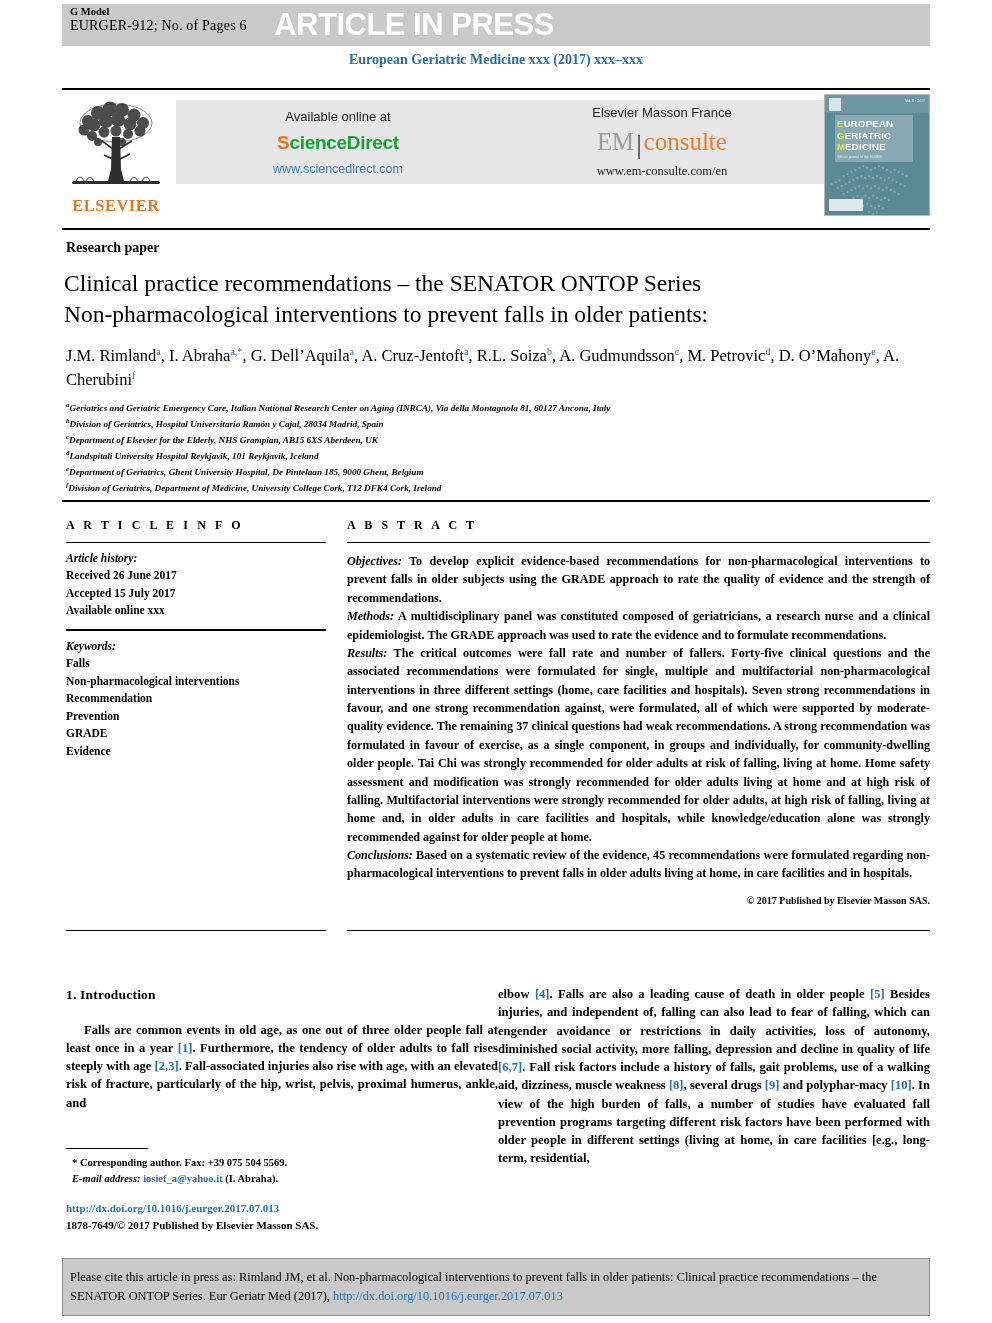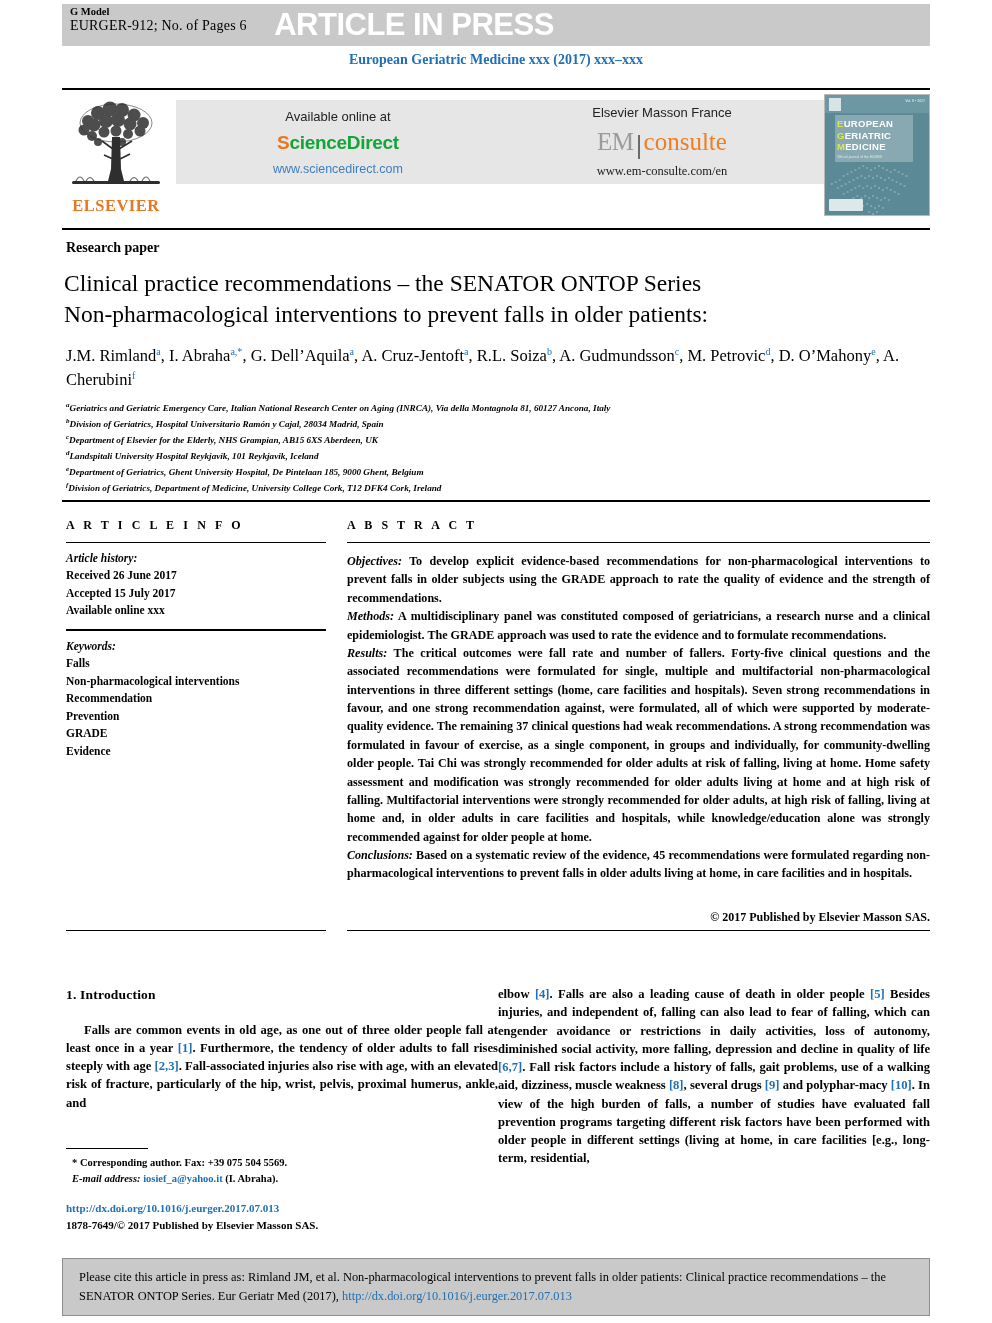--- a/index.html
+++ b/index.html
@@ -259,22 +259,22 @@
   }
   .info-block .it { font-style:italic; }
   .abs-body {
     font-family:"Liberation Serif", serif;
     font-size:12.1px; line-height:1.52; text-align:justify;
     margin-top:9px; font-weight:bold;
   }
   .abs-body p { margin:0; }
   .abs-body .it { font-style:italic; }
   .copyright {
-    font-family:"Liberation Serif", serif; font-size:12px;
-    text-align:right; margin-top:25px; font-weight:bold;
+    font-family:"Liberation Serif", serif; font-size:10px;
+    text-align:right; margin-top:10px; font-weight:bold;
   }
   .abs-bottom-rule {
     position:absolute; left:347px; top:930px; width:583px; height:1px; background:#000;
   }
   .info-bottom-rule {
     position:absolute; left:66px; top:930px; width:260px; height:1px; background:#000;
   }
   
   .body-col {
     position:absolute; top:985px; width:432px;
@@ -305,21 +305,21 @@
     font-family:"Liberation Serif", serif; font-size:11px; line-height:1.5; font-weight:bold;
   }
   .doi-block .doi { color:#1f6fb5; }
   
   .cite-box {
     position:absolute; left:62px; top:1258px; width:868px; height:58px;
     background:#c9c9c9; border:1px solid #8f8f8f; box-sizing:border-box;
     display:flex; align-items:center;
   }
   .cite-text {
-    padding:0 16px;
+    padding:0 7px;
     font-family:"Liberation Serif", serif; font-size:12.4px; line-height:1.5;
   }
 </style>
 </head>
 <body>
 
 <div class="page">
 
   <div class="press-band"></div>
   <div class="press-title">ARTICLE IN PRESS</div>

